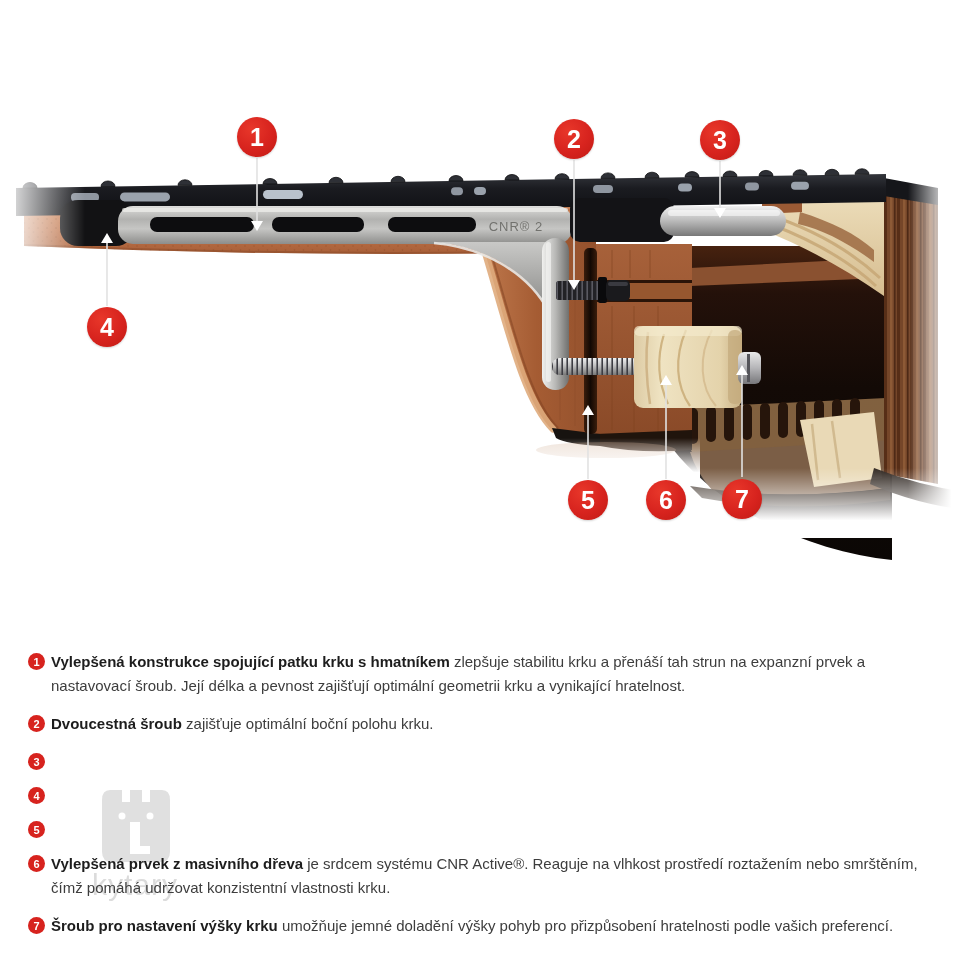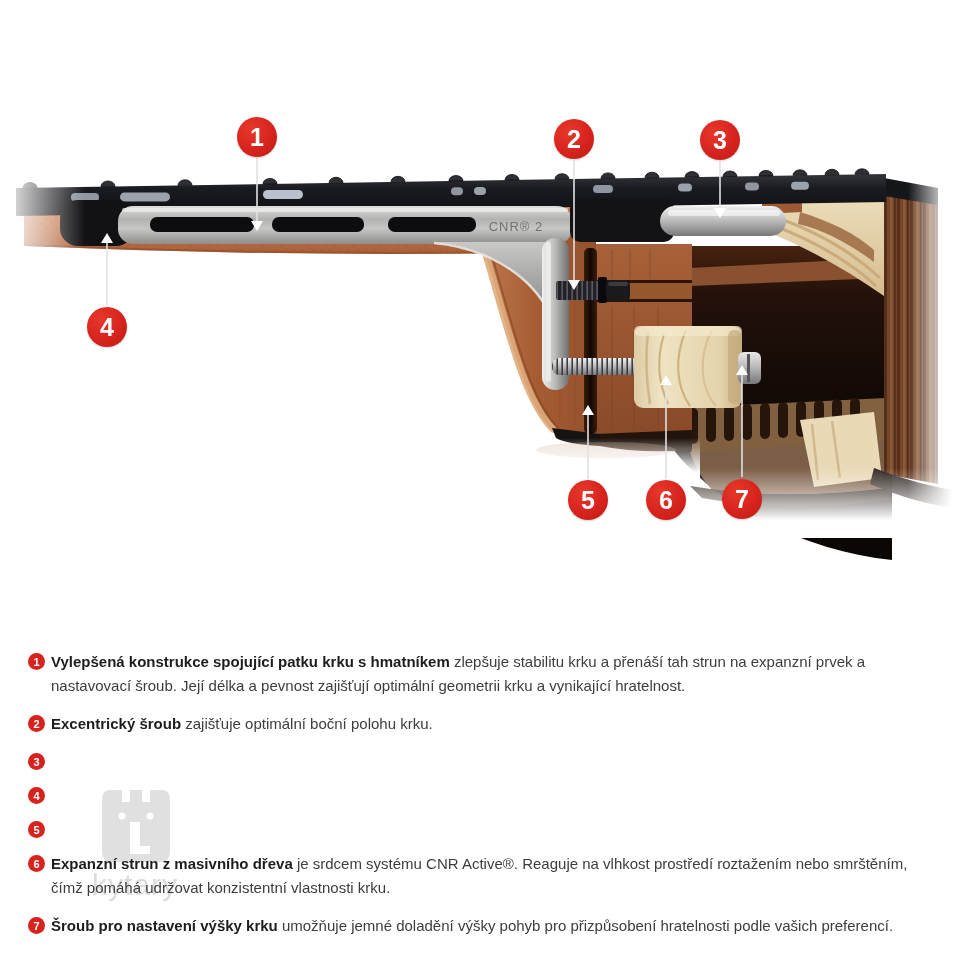--- a/index.html
+++ b/index.html
@@ -344,38 +344,38 @@
 
 <div class="descriptions">
 
   <div class="desc-item">
     <span class="badge">1</span>
     <p><b>Vylepšená konstrukce spojující patku krku s hmatníkem</b> <span>zlepšuje stabilitu krku a přenáší tah strun na expanzní prvek a nastavovací šroub. Její délka a pevnost zajišťují optimální geometrii krku a vynikající hratelnost.</span></p>
   </div>
 
   <div class="desc-item">
     <span class="badge">2</span>
-    <p><b>Excentrický šroub</b> <span>zajišťuje optimální boční polohu krku.</span></p>
+    <p><b>Dvoucestná šroub</b> <span>zajišťuje optimální boční polohu krku.</span></p>
   </div>
 
   <div class="desc-item">
     <span class="badge">3</span>
   </div>
 
   <div class="desc-item">
     <span class="badge">4</span>
   </div>
 
   <div class="desc-item">
     <span class="badge">5</span>
   </div>
 
   <div class="desc-item">
     <span class="badge">6</span>
-    <p><b>Expanzní strun z masivního dřeva</b> <span>je srdcem systému CNR Active®. Reaguje na vlhkost prostředí roztažením nebo smrštěním, čímž pomáhá udržovat konzistentní vlastnosti krku.</span></p>
+    <p><b>Vylepšená prvek z masivního dřeva</b> <span>je srdcem systému CNR Active®. Reaguje na vlhkost prostředí roztažením nebo smrštěním, čímž pomáhá udržovat konzistentní vlastnosti krku.</span></p>
   </div>
 
   <div class="desc-item">
     <span class="badge">7</span>
     <p><b>Šroub pro nastavení výšky krku</b> <span>umožňuje jemné doladění výšky pohyb pro přizpůsobení hratelnosti podle vašich preferencí.</span></p>
   </div>
 
 </div>
 
 </body></html>

